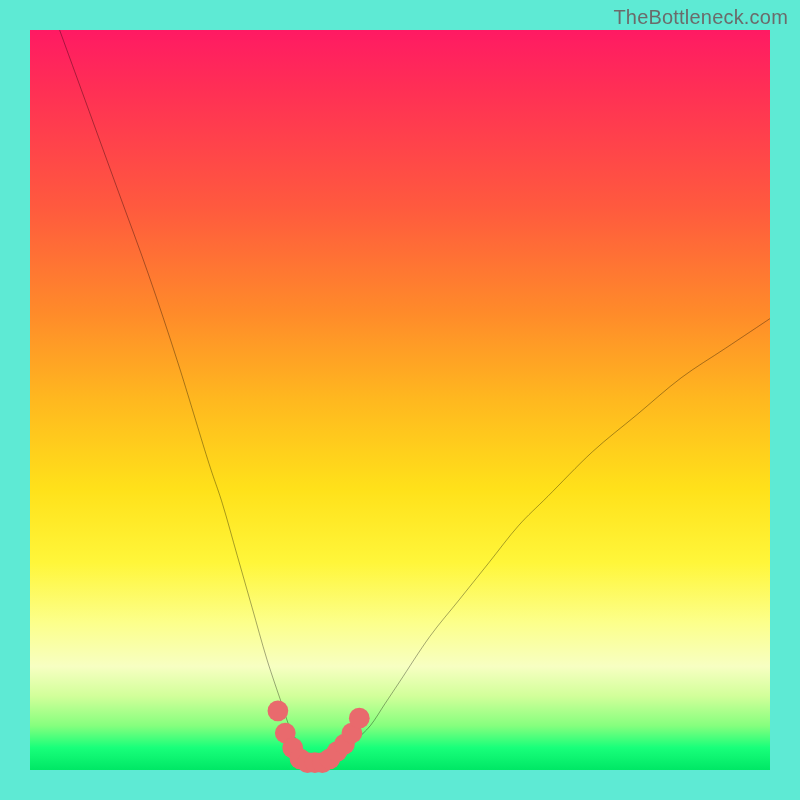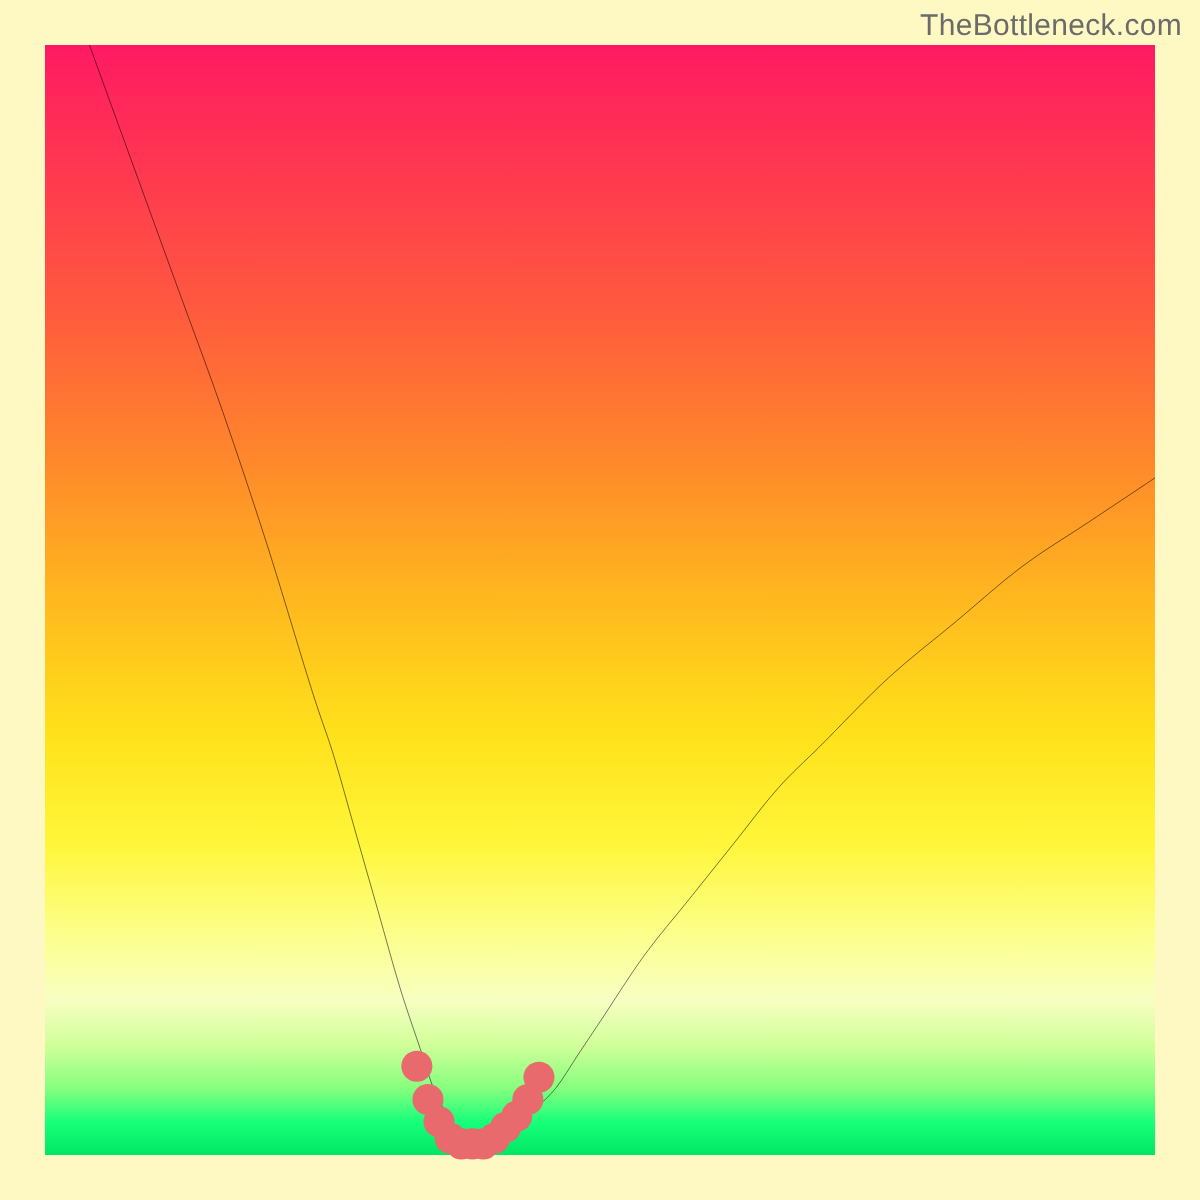--- a/index.html
+++ b/index.html
@@ -8,21 +8,21 @@
     width: 800px;
     height: 800px;
     overflow: hidden;
     background: #000;
     font-family: Arial, Helvetica, sans-serif;
   }
   .stage {
     position: relative;
     width: 800px;
     height: 800px;
-    background: #fef9c3;
+    background: #5eead4;
   }
   .plot {
     position: absolute;
     left: 30px;
     top: 30px;
     width: 740px;
     height: 740px;
     
     background: linear-gradient(
       to bottom,

